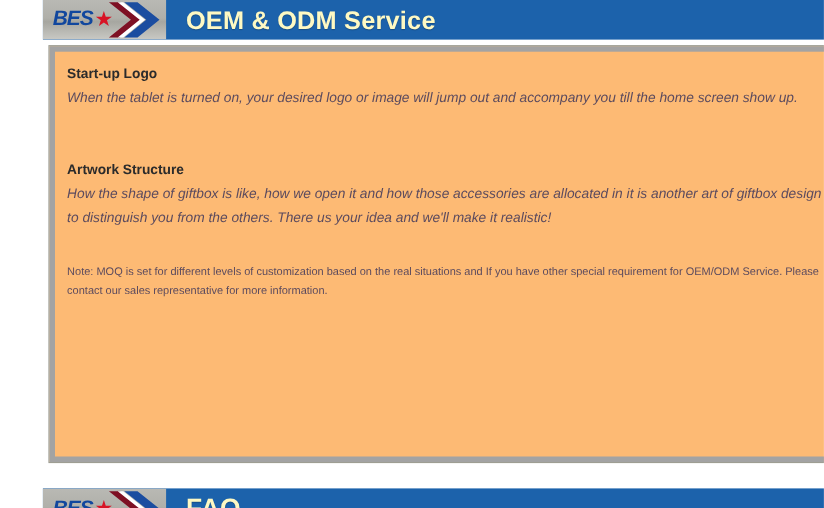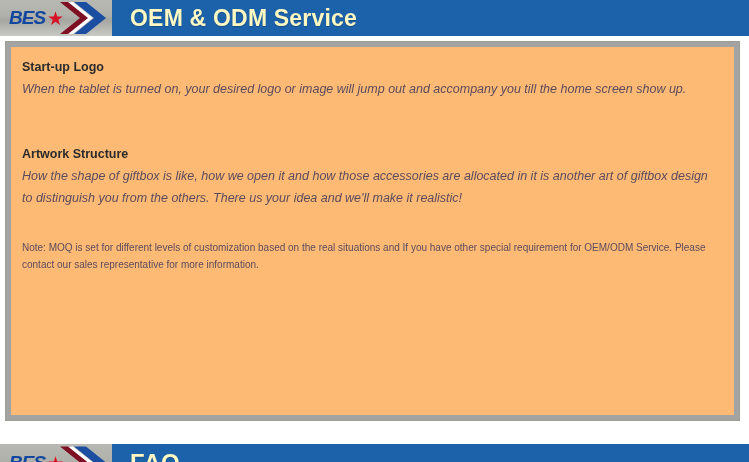--- a/index.html
+++ b/index.html
@@ -13,20 +13,21 @@
     height: 462px;
     font-family: "Liberation Sans", sans-serif;
     overflow: hidden;
   }
 
   .page {
     position: relative;
     width: 749px;
     height: 462px;
     background: #ffffff;
+    padding-left: 39px;
   }
 
   
   .section-bar {
     position: relative;
     width: 749px;
     height: 36px;
     background: #1c62ab;
     display: flex;
     align-items: stretch;

